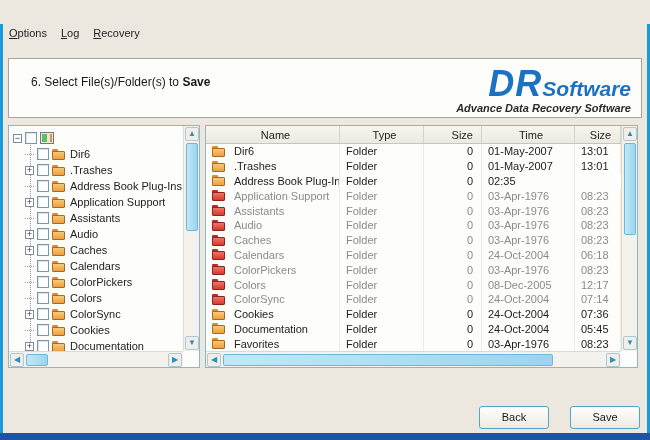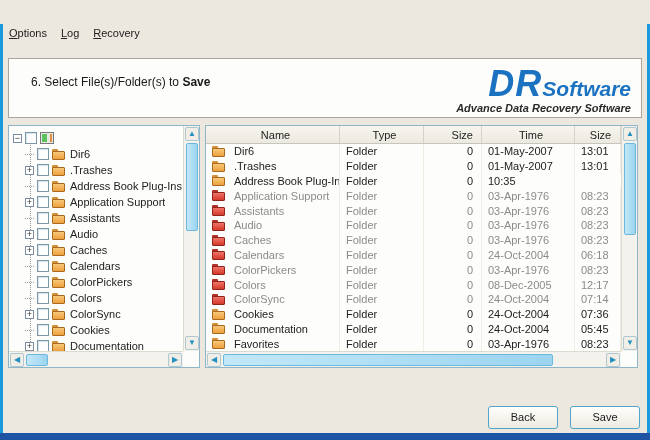--- a/index.html
+++ b/index.html
@@ -98,21 +98,21 @@
   .t-hcell { padding:3px 0 0 6px; border-right:1px solid #D5D2C8; color:#222;text-align:center; }
   .t-hcell.right { text-align:right; padding-right:8px; }
   .t-body { position:absolute; left:0; top:18px; right:16px; bottom:16px; overflow:hidden; }
   .t-row { height:14.8px; display:grid; grid-template-columns:134px 84px 58px 93px 46px; align-items:center; }
   .t-cell { padding-left:6px; overflow:hidden; white-space:nowrap; border-right:1px solid #F0EDE4; height:100%; display:flex; align-items:center; }
   .t-cell.right { justify-content:flex-end; padding-right:8px; }
   .t-name { gap:4px; }
   .t-row.dim { color:#8B8B8B; }
 
   
-  .footer { position:absolute; right:10px; top:406px; display:flex; gap:12px;align-items:center; }
+  .footer { position:absolute; right:10px; top:406px; display:flex; gap:21px;align-items:center; }
   .btn { width:70px; height:23px; background:linear-gradient(to bottom,#FEFEFC,#EDEAE0);
     border:1px solid #4FA6CA; border-radius:3px; font-size:11px; color:#1A1A1A; text-align:center; line-height:21px; }
 </style>
 </head>
 <body>
 
 <div class="window">
 
   <div class="side-l"></div>
   <div class="side-r"></div>
@@ -277,21 +277,21 @@
           <div class="t-cell">01-May-2007</div>
           <div class="t-cell">13:01</div>
         </div>
         <div class="t-row">
           <div class="t-cell t-name">
             <span class="ficon f-yellow"></span>
             <span>Address Book Plug-Ins</span>
           </div>
           <div class="t-cell">Folder</div>
           <div class="t-cell right">0</div>
-          <div class="t-cell">10:35</div>
+          <div class="t-cell">02:35</div>
         </div>
         <div class="t-row dim">
           <div class="t-cell t-name">
             <span class="ficon f-red"></span>
             <span>Application Support</span>
           </div>
           <div class="t-cell">Folder</div>
           <div class="t-cell right">0</div>
           <div class="t-cell">03-Apr-1976</div>
           <div class="t-cell">08:23</div>

